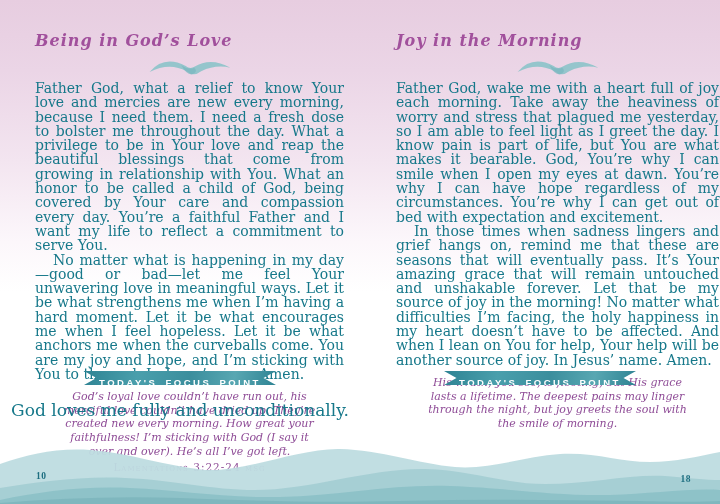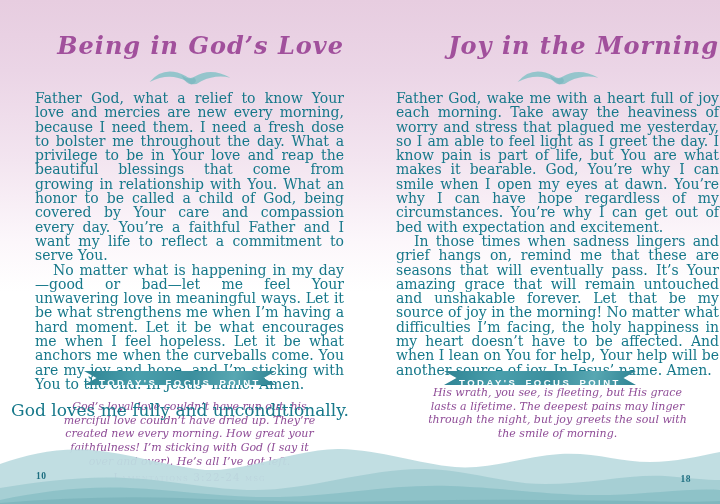--- a/index.html
+++ b/index.html
@@ -11,24 +11,24 @@
     background:linear-gradient(180deg,#e7cde0 0%,#ebd5e6 14%,#f3e5f0 32%,#fcf7fb 48%,#ffffff 58%,#ffffff 100%);
     font-family:"DejaVu Serif","Liberation Serif",serif;
   }
   .page{position:absolute;top:0;width:360px;height:504px;}
   .page-left{left:0;}
   .page-right{left:360px;}
   .page-inner-left{padding:0 16px 0 35px;}
   .page-inner-right{padding:0 1px 0 36px;}
   .title{
     margin:31px 0 0 0;
-    text-align:right;
+    text-align:left;
     font-style:italic;
     font-weight:bold;
-    font-size:24px;
+    font-size:16px;
     letter-spacing:1px;
     color:#a1509c;
   }
   .bird{display:block;margin:3px auto 2px auto;}
   .body-text{
     color:#16788a;
     font-size:14px;
     line-height:14.3px;
     text-align:justify;
     margin:0;

